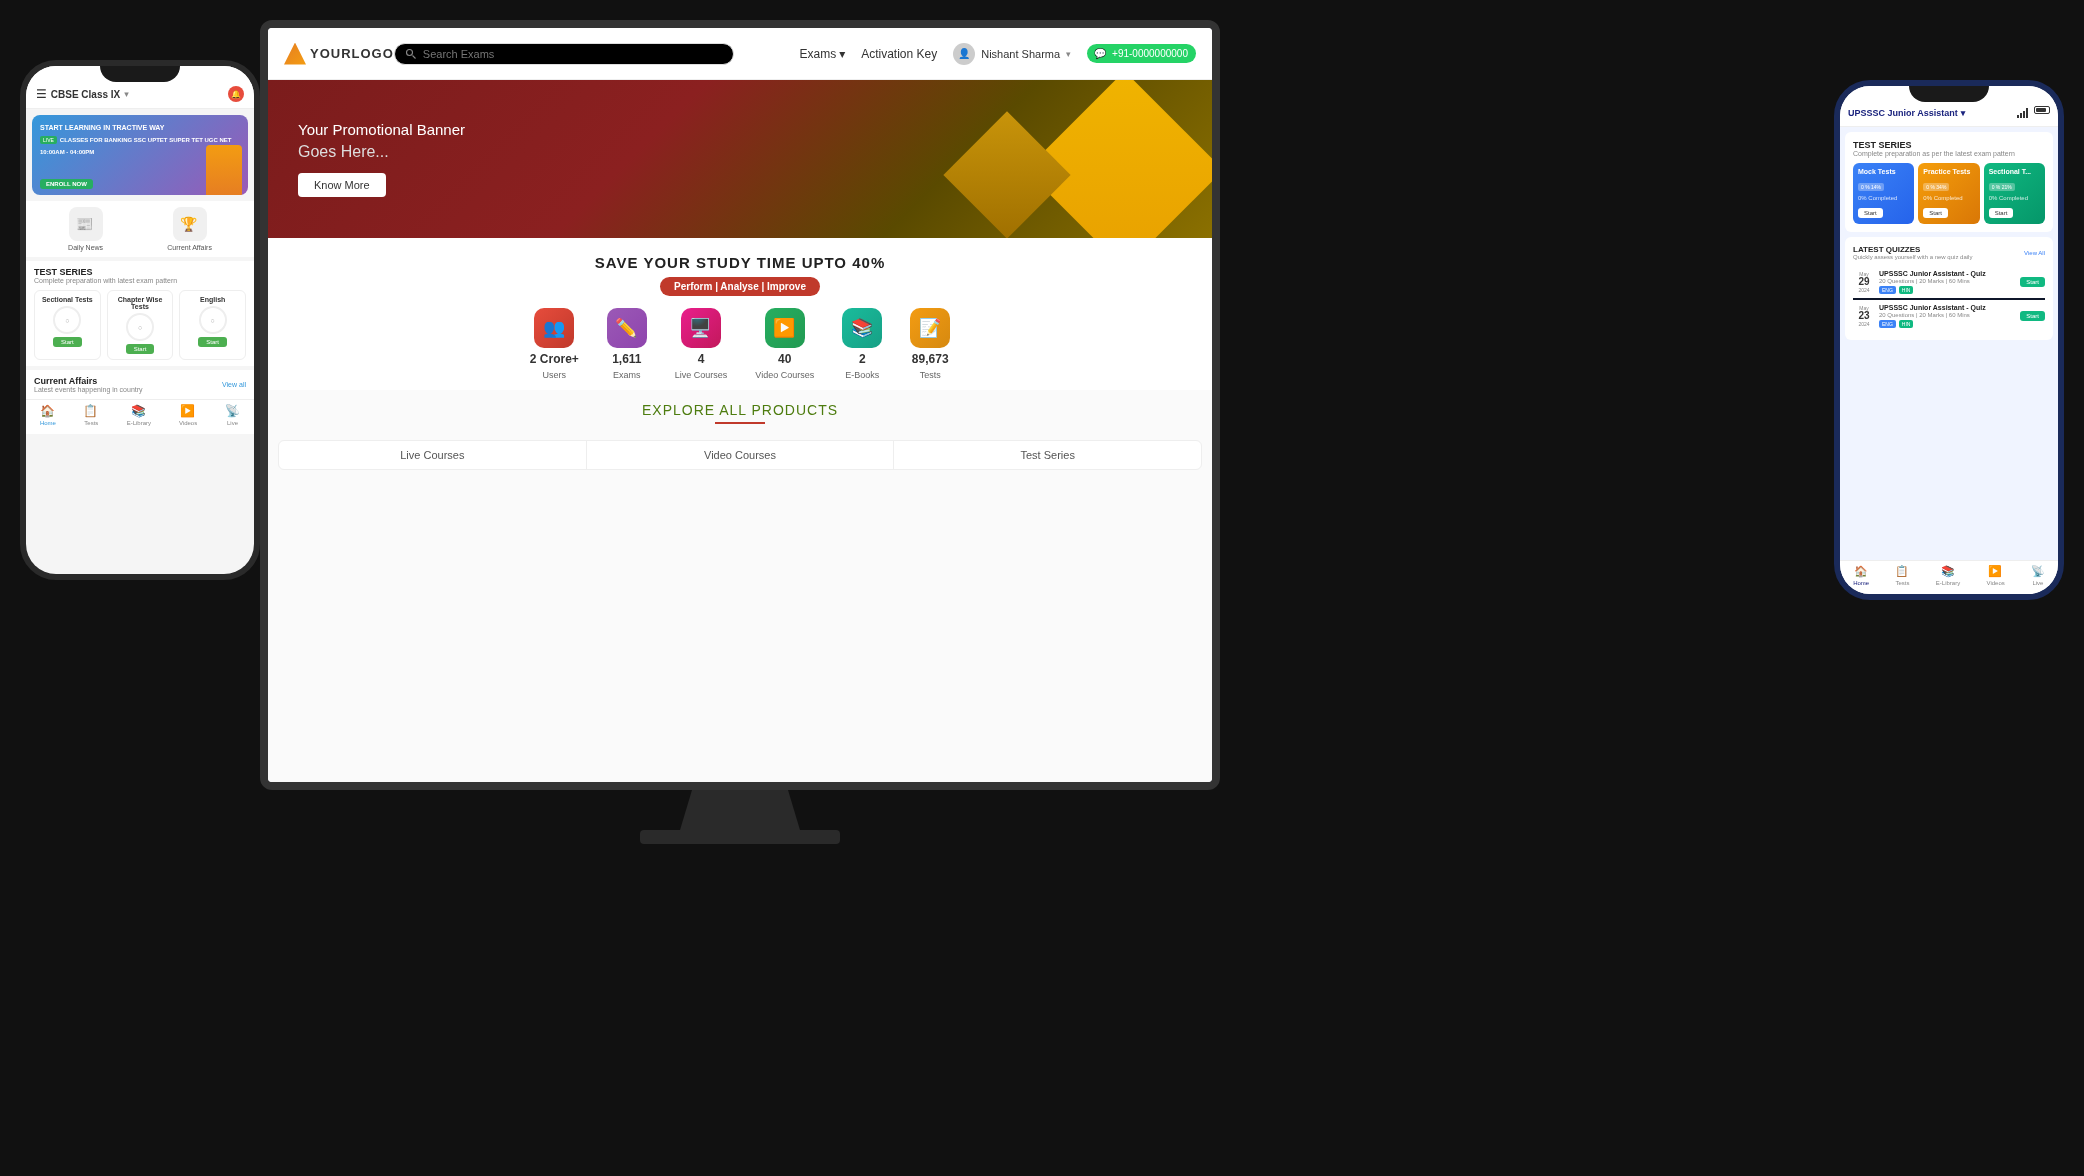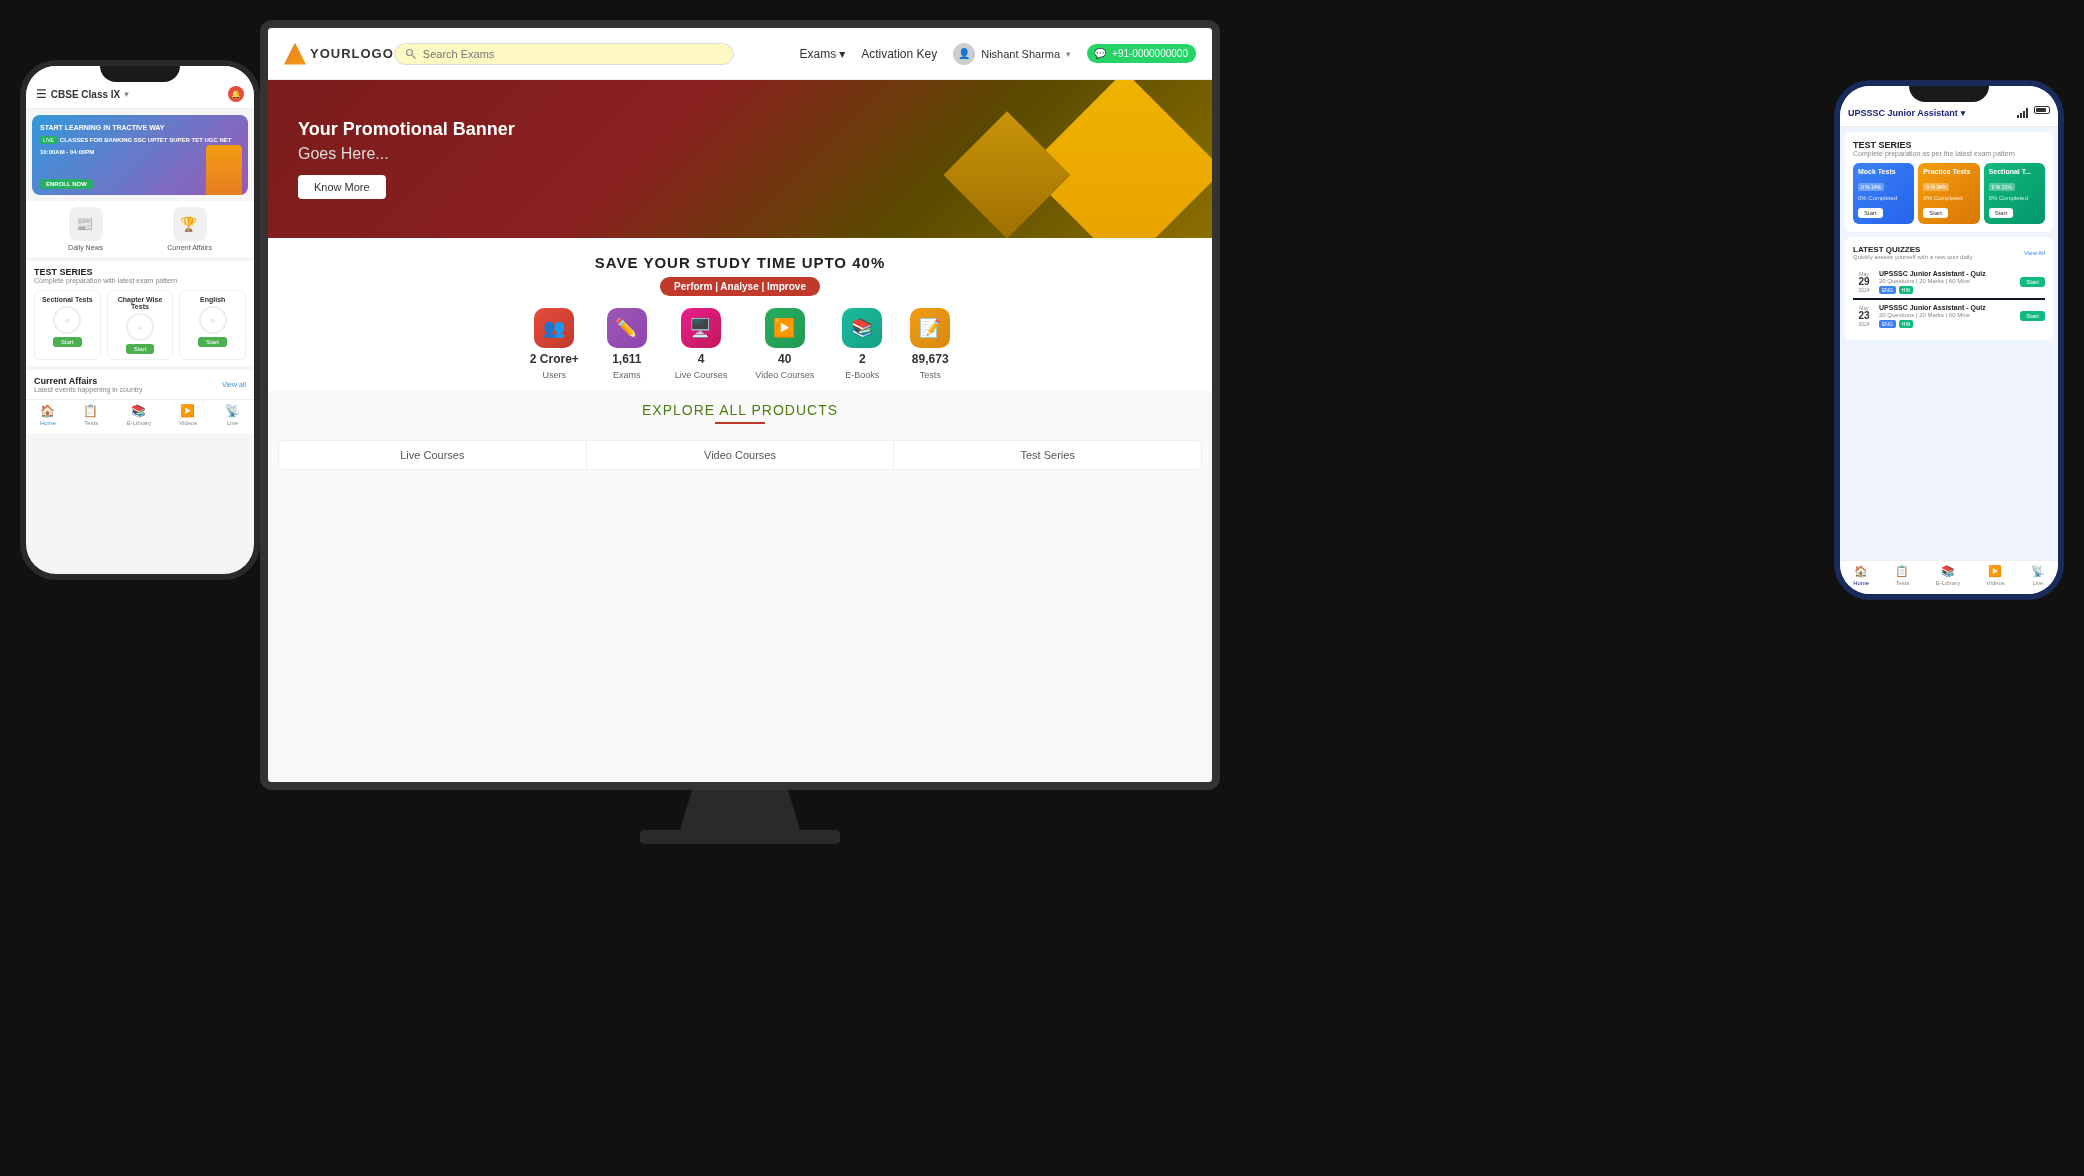--- a/index.html
+++ b/index.html
@@ -83,21 +83,21 @@
     }
     .search-bar {
       flex: 1;
       max-width: 340px;
       display: flex;
       align-items: center;
       border: 1px solid #ddd;
       border-radius: 20px;
       padding: 4px 10px;
       gap: 6px;
-      background: #fef9c3;
+      background: #000000;
     }
     .search-bar input {
       border: none;
       background: transparent;
       font-size: 11px;
       color: #888;
       outline: none;
       flex: 1;
     }
     .search-icon-svg {
@@ -162,22 +162,22 @@
       height: 158px;
       position: relative;
       display: flex;
       align-items: center;
       padding: 20px 30px;
       overflow: hidden;
       flex-shrink: 0;
     }
     .hero-content { z-index: 2; }
     .hero-title {
-      font-size: 18px;
-      font-weight: 700;
+      font-size: 15px;
+      font-weight: 400;
       color: #fff;
       line-height: 1.2;
     }
     .hero-subtitle {
       font-size: 16px;
       color: #ddd;
       margin-top: 4px;
     }
     .hero-btn {
       margin-top: 12px;

